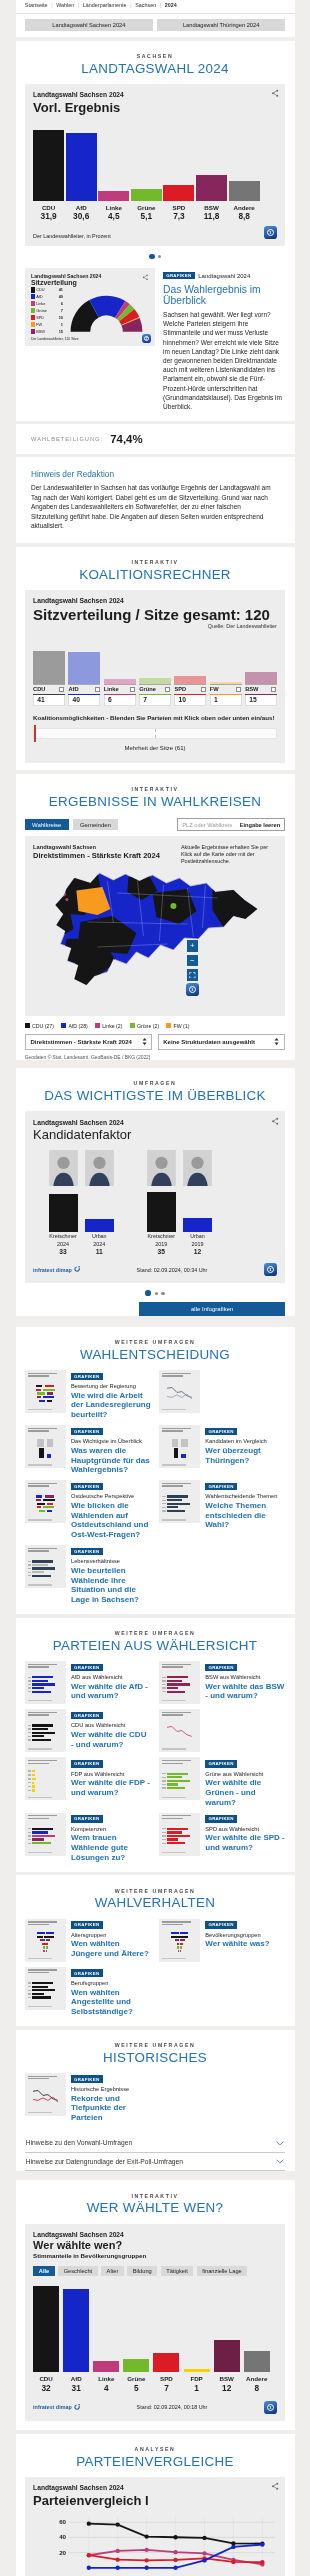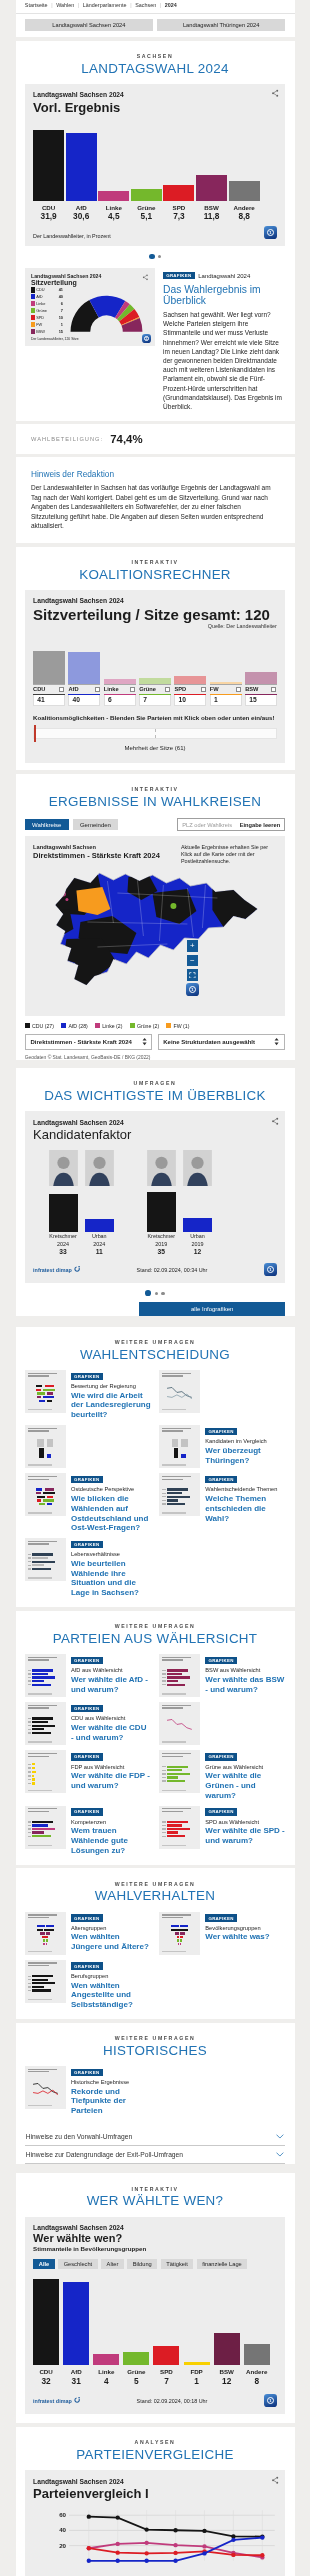--- a/index.html
+++ b/index.html
@@ -636,20 +636,21 @@
                 <span class="mini-photo"></span>
                 <span class="mini-photo"></span>
               </div>
               <div class="skr c">
                 <span class="mvb" style="height: 10.3px; background: rgb(21, 21, 21);"></span>
                 <span class="mvb" style="height: 4.1px; background: rgb(21, 37, 200);"></span>
               </div>
             </div>
             <div class="tf"></div>
           </div>
+          <div class="tbody"><span class="badge">GRAFIKEN</span><span class="kicker">Das Wichtigste im Überblick</span><div class="thead">Was waren die Hauptgründe für das Wahlergebnis?</div></div>
         </a>
         <a class="teaser">
           <div class="thumb">
             <div class="tl" style="width: 29px;"></div>
             <div class="tl" style="width: 20.7px;"></div>
             <div class="sk">
               <div class="skr c">
                 <span class="mini-photo"></span>
                 <span class="mini-photo"></span>
               </div>

